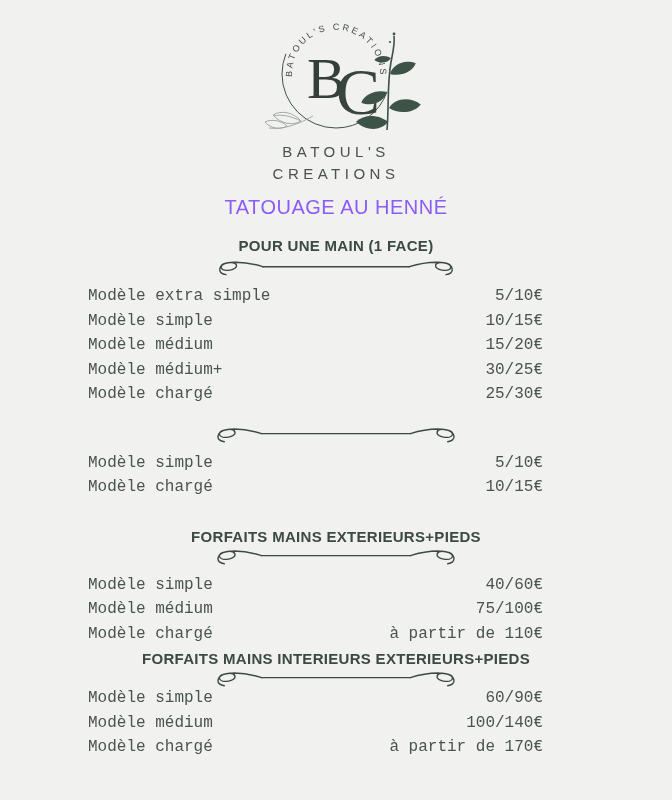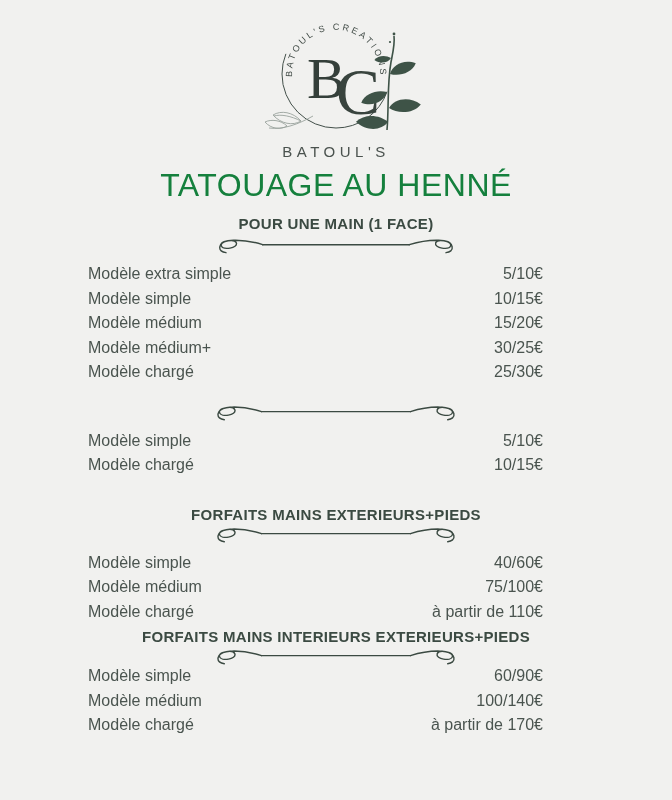--- a/index.html
+++ b/index.html
@@ -13,34 +13,34 @@
     width:672px;height:800px;box-sizing:border-box;
     padding-top:12px;overflow:hidden;text-align:center;
   }
   .logo-svg{display:block;margin:0 auto;}
   .brand{margin-top:3px;text-align:center;}
   .brand-line{
     font-size:15px;letter-spacing:4.5px;line-height:22px;
     color:#4a524e;font-weight:400;
   }
   .title{
-    margin:7px 0 0;font-size:32px;line-height:30px;
-    letter-spacing:.5px;font-weight:500;color:#15803d;
+    margin:7px 0 0;font-size:20px;line-height:30px;
+    letter-spacing:.5px;font-weight:500;color:#8b5cf6;
   }
   .sec h2{
     margin:0;font-size:15px;line-height:17px;font-weight:700;
     letter-spacing:.3px;color:#3b4a42;
   }
   .dv{display:block;margin:5px auto 0;height:21px;}
   .sec1{margin-top:15px;}   .sec1 .dv{width:252px;}
   .sec2{margin-top:19px;}   .sec2 .dv{width:264px;margin-top:3px;}
   .sec3{margin-top:28px;}   .sec3 .dv{width:268px;margin-top:3px;}
   .sec4{margin-top:4px;}    .sec4 .dv{width:270px;margin-top:3px;}
   .rows{
-    margin-top:4px;padding:0 129px 0 88px;text-align:left;
+    margin-top:4px;padding:0 129px 0 88px;text-align:left;font-family:Liberation Mono, monospace;
   }
   .sec4 .rows{margin-top:-5px;}
   .row{
     display:flex;justify-content:space-between;align-items:baseline;
     font-size:16px;line-height:24.5px;color:#4a544f;
   }
   .row .prc{text-align:right;}
 </style>
 </head>
 <body>
@@ -85,20 +85,21 @@
         <path transform="translate(149,62) rotate(-8)" d="M0,0 C4,-9 16,-13 27,-7 C22,2 9,4 0,0 Z"></path>
         <path transform="translate(150,46) rotate(188) scale(0.6)" d="M0,0 C4,-9 16,-13 27,-7 C22,2 9,4 0,0 Z"></path>
         <circle cx="153" cy="22" r="1.4"></circle>
         <circle cx="149" cy="30" r="1.1"></circle>
       </g>
     </g>
   </svg>
 
   <div class="brand">
     <div class="brand-line">BATOUL'S</div>
+    <div class="brand-line">CREATIONS</div>
   </div>
 
   <h1 class="title">TATOUAGE AU HENNÉ</h1>
 
   <section class="sec sec1">
     <h2>POUR UNE MAIN (1 FACE)</h2>
     <svg class="dv" viewBox="0 0 268 22">
         <use href="#divgfx" xlink:href="#divgfx"></use>
       </svg>
     <div class="rows">

